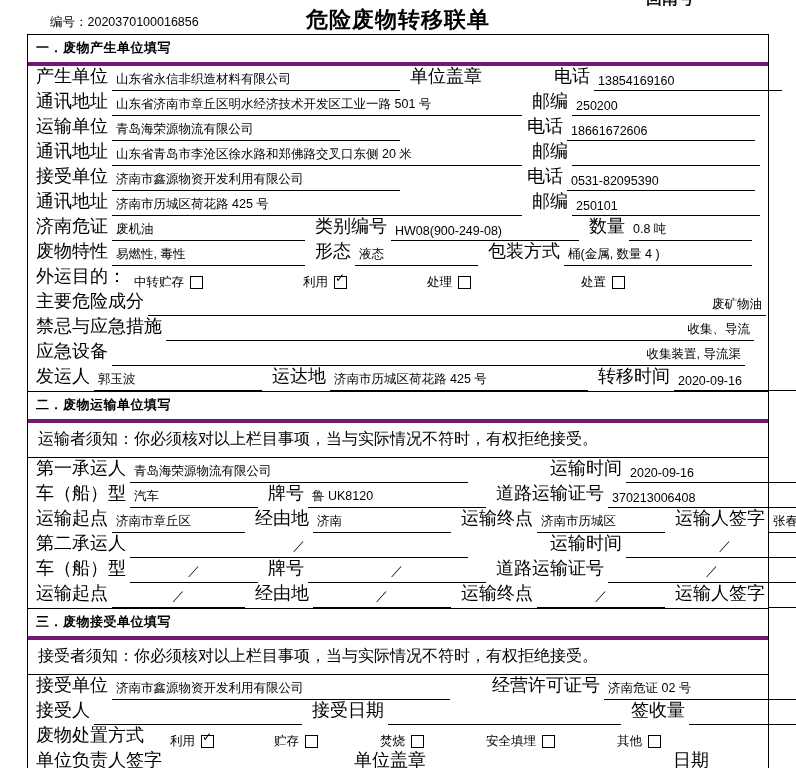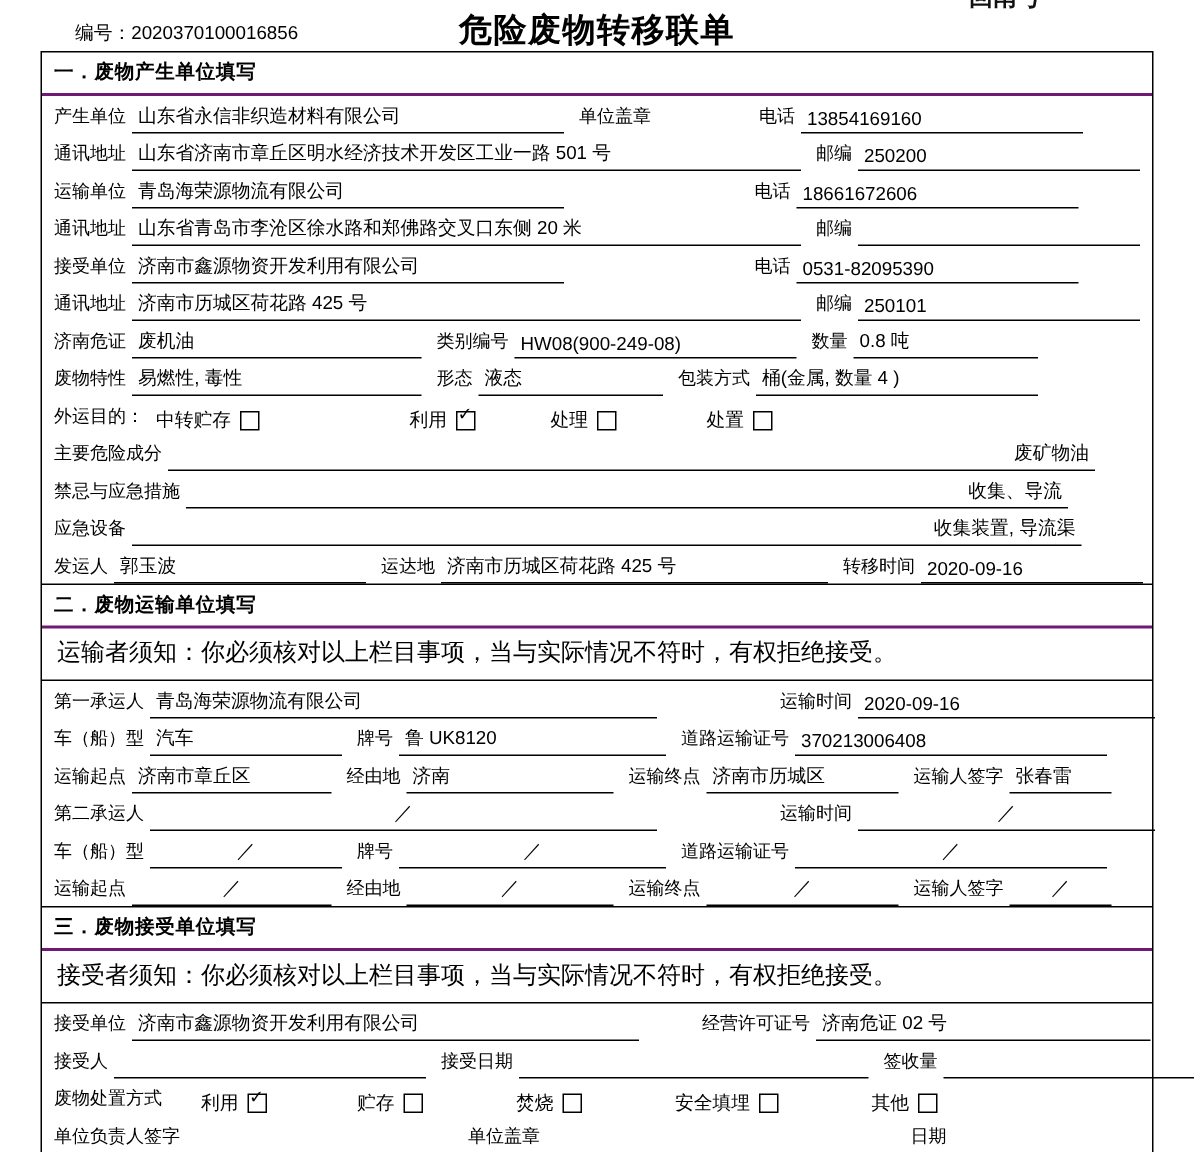--- a/index.html
+++ b/index.html
@@ -57,40 +57,40 @@
     height: 12px;
     line-height: 10px;
   }
   
   .frame {
     border: 1px solid #000;
     margin: 0 5px;
     box-sizing: border-box;
   }
   .sec-head {
-    border-bottom: 2px solid #701a75;
+    border-bottom: 4px solid #701a75;
     font-weight: bold;
     font-size: 13px;
     padding: 4px 8px 5px 8px;
     letter-spacing: 0.5px;
   }
   .sec-head.mid {
     border-top: 1px solid #000;
   }
   .row {
     display: flex;
     align-items: flex-end;
     padding: 0 8px;
     height: 25px;
     box-sizing: border-box;
   }
   .lbl {
     flex: 0 0 auto;
     white-space: nowrap;
-    font-size: 12px;
+    font-size: 18px;
     padding-bottom: 3px;
   }
   .val {
     flex: 1 1 auto;
     border-bottom: 1px solid #000;
     padding: 0 4px 2px 4px;
     font-size: 12.5px;
     white-space: nowrap;
     overflow: hidden;
     margin-left: 4px;
@@ -234,25 +234,25 @@
     <div class="row">
       <span class="lbl">外运目的：</span>
       <span class="opt" style="margin-left:8px">
         <span>中转贮存</span>
         <span class="chk"></span>
       </span>
       <span class="opt" style="margin-left:100px">
         <span>利用</span>
         <span class="chk on"></span>
       </span>
-      <span class="opt" style="margin-left:50px">
+      <span class="opt" style="margin-left:80px">
         <span>处理</span>
         <span class="chk"></span>
       </span>
-      <span class="opt" style="margin-left:60px">
+      <span class="opt" style="margin-left:110px">
         <span>处置</span>
         <span class="chk"></span>
       </span>
     </div>
 
     <div class="row">
       <span class="lbl">主要危险成分</span>
       <span class="val l" style="flex:0 0 600px">废矿物油</span>
     </div>
 

